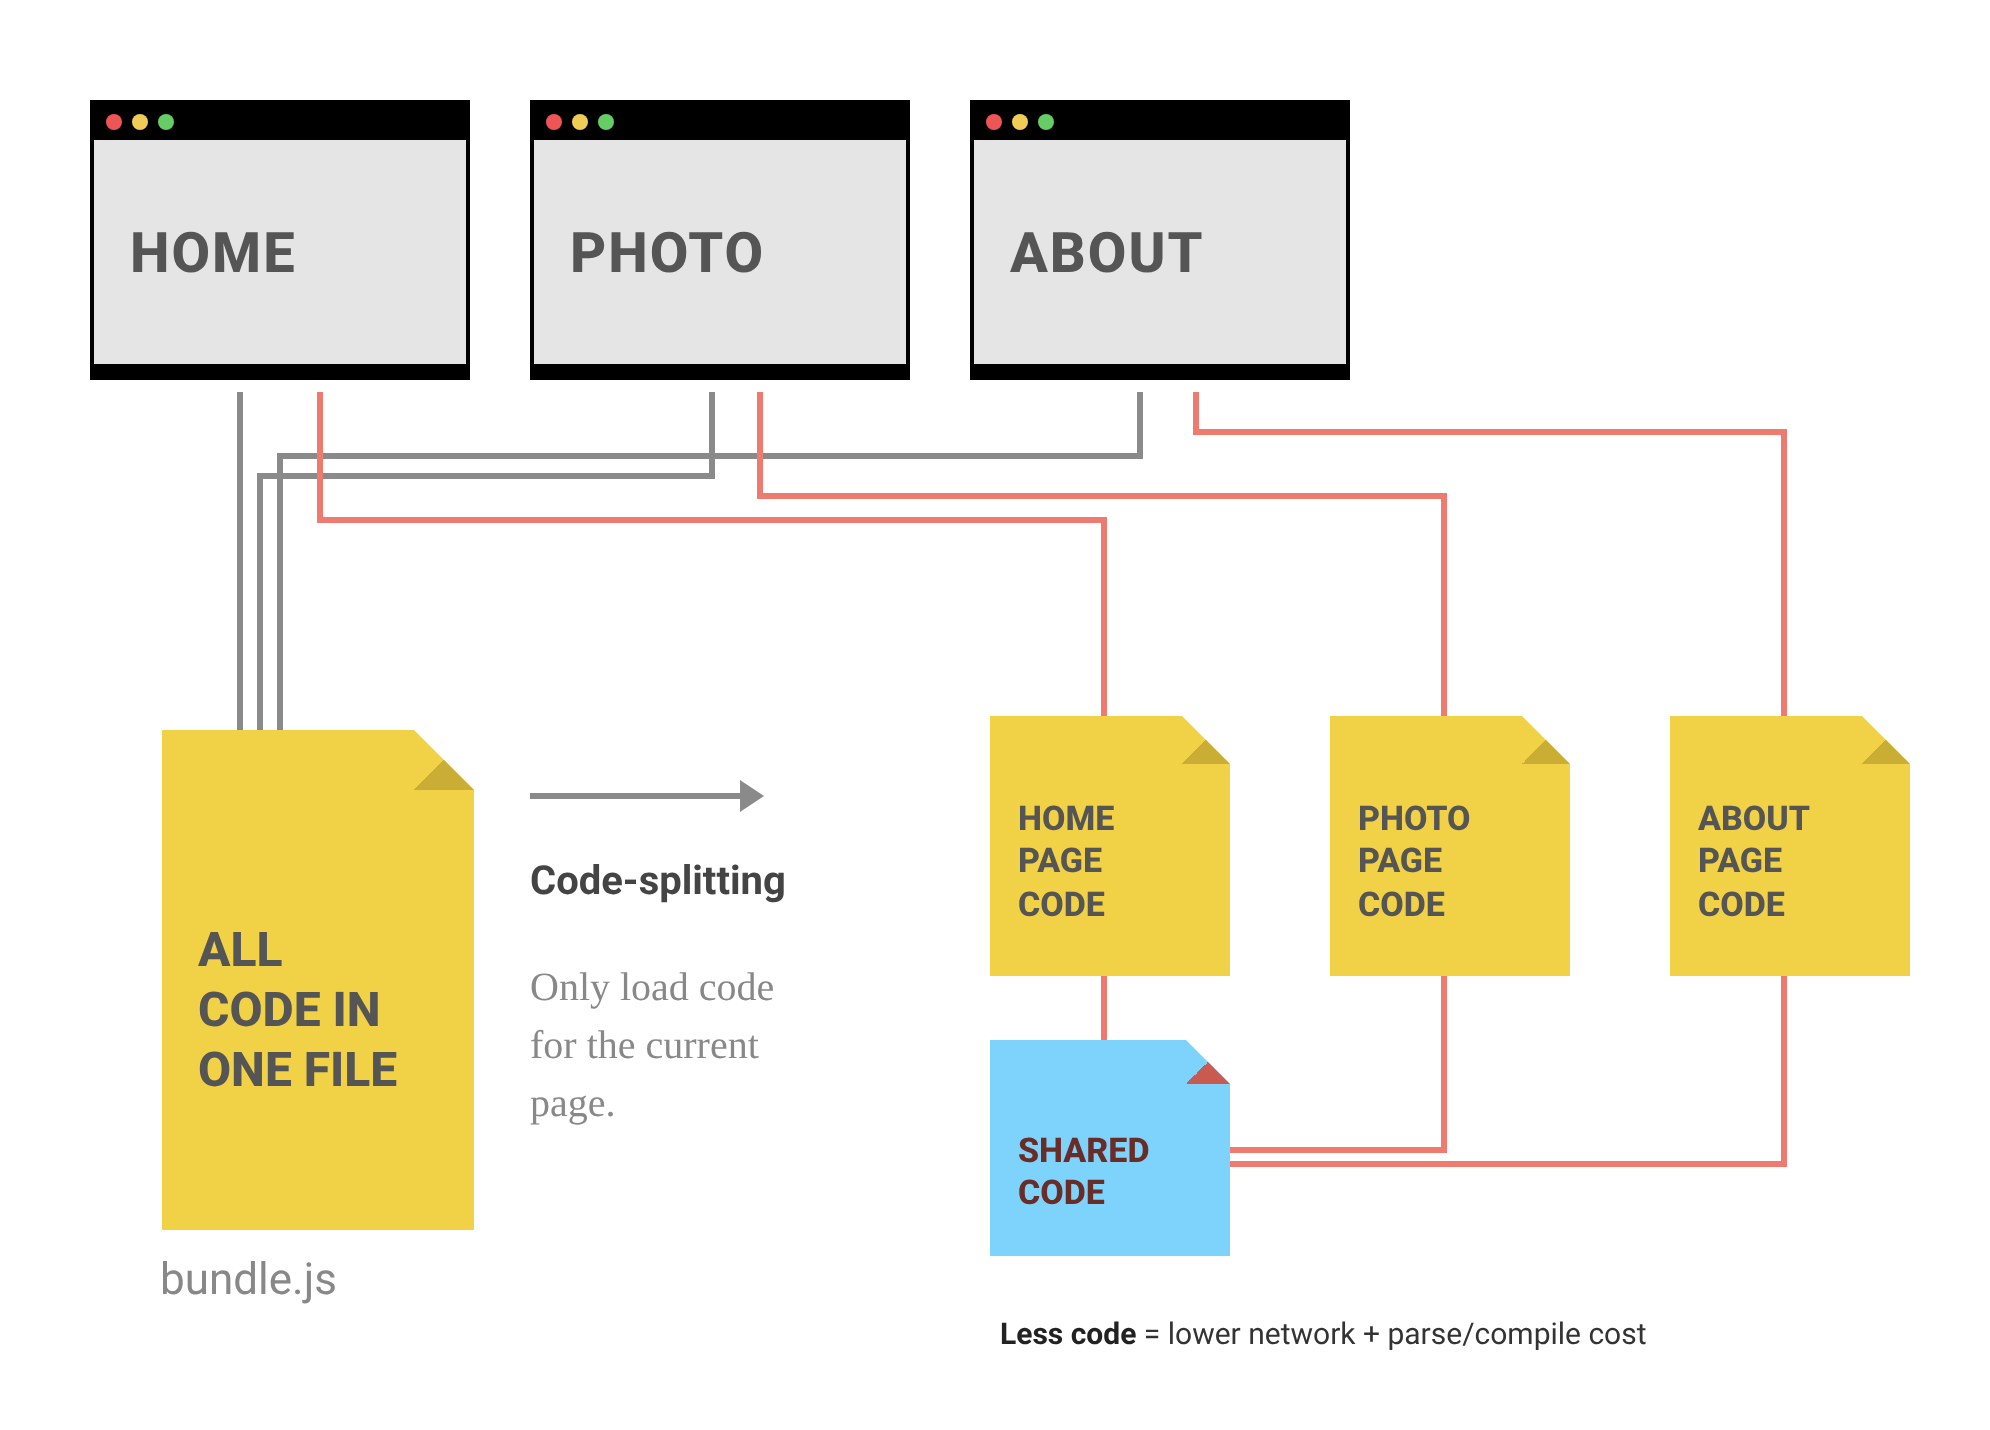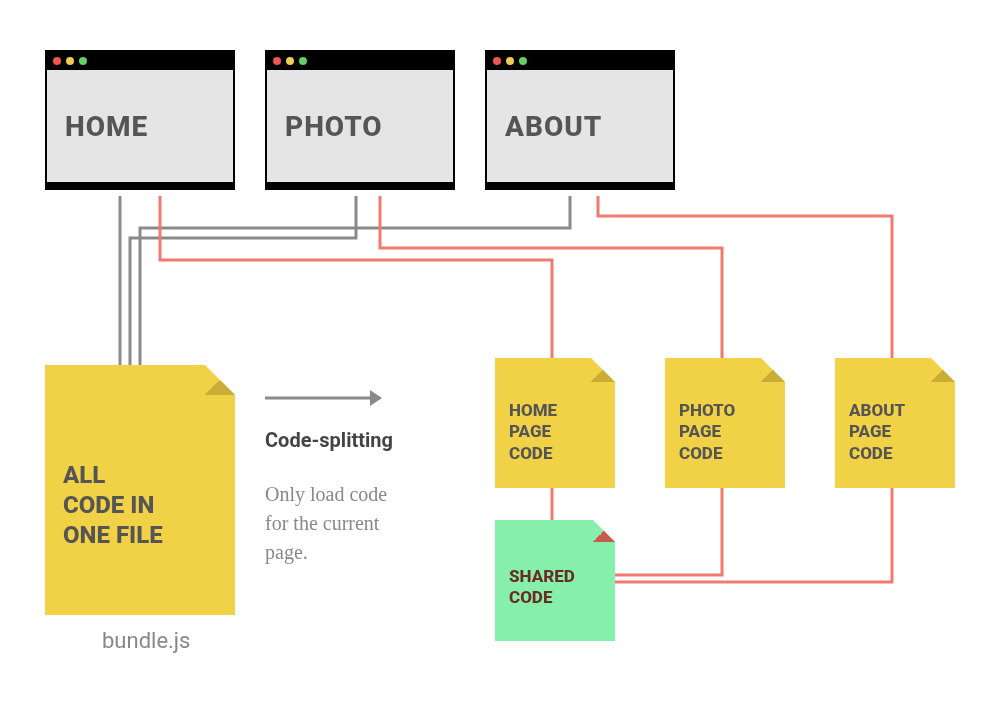--- a/index.html
+++ b/index.html
@@ -53,23 +53,24 @@
     background: #f1d145;
     position: absolute;
   }
   .file .fold {
     position: absolute;
     top: 0; right: 0;
     width: 30px; height: 30px;
     background: linear-gradient(135deg, transparent 0 50%, #c9ad35 50% 100%);
   }
   .file.big {
-    width: 190px;
+    width: 156px;
     height: 250px;
     clip-path: polygon(0 0, calc(100% - 30px) 0, 100% 30px, 100% 100%, 0 100%);
+    margin-left: 36px;
   }
   .file.big .text {
     position: absolute;
     left: 18px;
     top: 95px;
     font-weight: 800;
     font-size: 24px;
     line-height: 1.25;
     color: #555;
   }
@@ -82,40 +83,39 @@
   .file.small .text {
     position: absolute;
     left: 14px;
     top: 42px;
     font-weight: 800;
     font-size: 17px;
     line-height: 1.25;
     color: #555;
   }
   .file.shared {
-    background: #86efac;
+    background: #7dd3fc;
     width: 120px;
-    height: 121px;
+    height: 108px;
     clip-path: polygon(0 0, calc(100% - 22px) 0, 100% 22px, 100% 100%, 0 100%);
   }
   .file.shared .fold { width: 22px; height: 22px; background: linear-gradient(135deg, transparent 0 50%, #c95a50 50% 100%); }
   .file.shared .text {
     position: absolute;
     left: 14px;
     top: 46px;
     font-weight: 800;
     font-size: 17px;
     line-height: 1.25;
     color: #6a2c27;
   }
 
   .caption {
     color: #888;
     font-size: 22px;
-    margin-left: 22px;
   }
   .mid-title {
     font-weight: 700;
     font-size: 20px;
     color: #444;
   }
   .mid-sub {
     font-size: 20px;
     color: #888;
     line-height: 1.45;
@@ -233,14 +233,17 @@
 PAGE
 CODE</div>
   </div>
 
   <div class="file shared" style="left:495px; top:520px">
     <div class="fold"></div>
     <div class="text" style="white-space:pre">SHARED
 CODE</div>
   </div>
 
+  <div class="footnote" style="left:500px; top:658px">
+    <b>Less code</b><span> = lower network + parse/compile cost</span>
+  </div>
 
 </div>
 
 </body></html>

